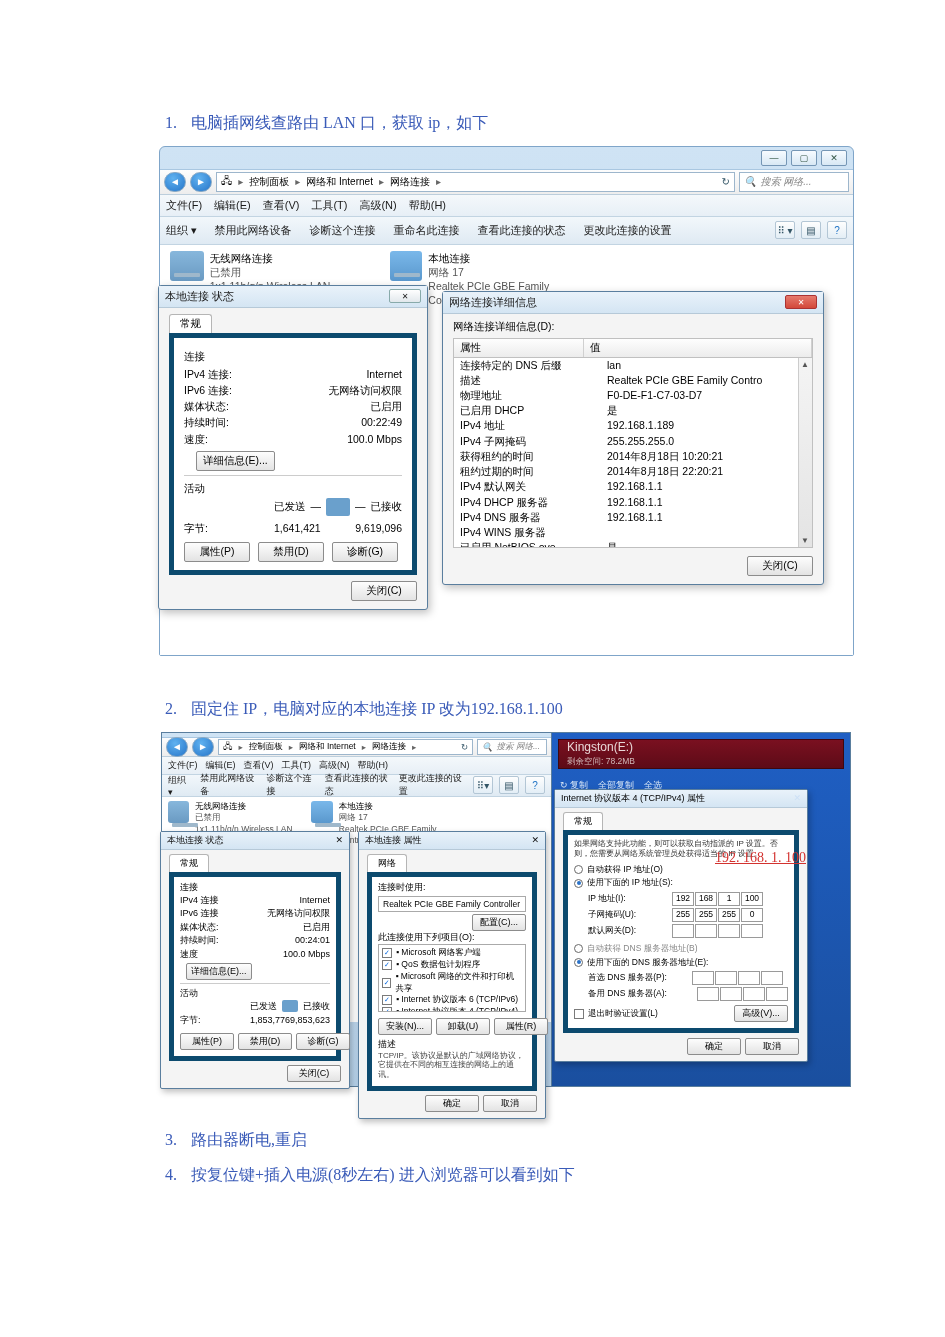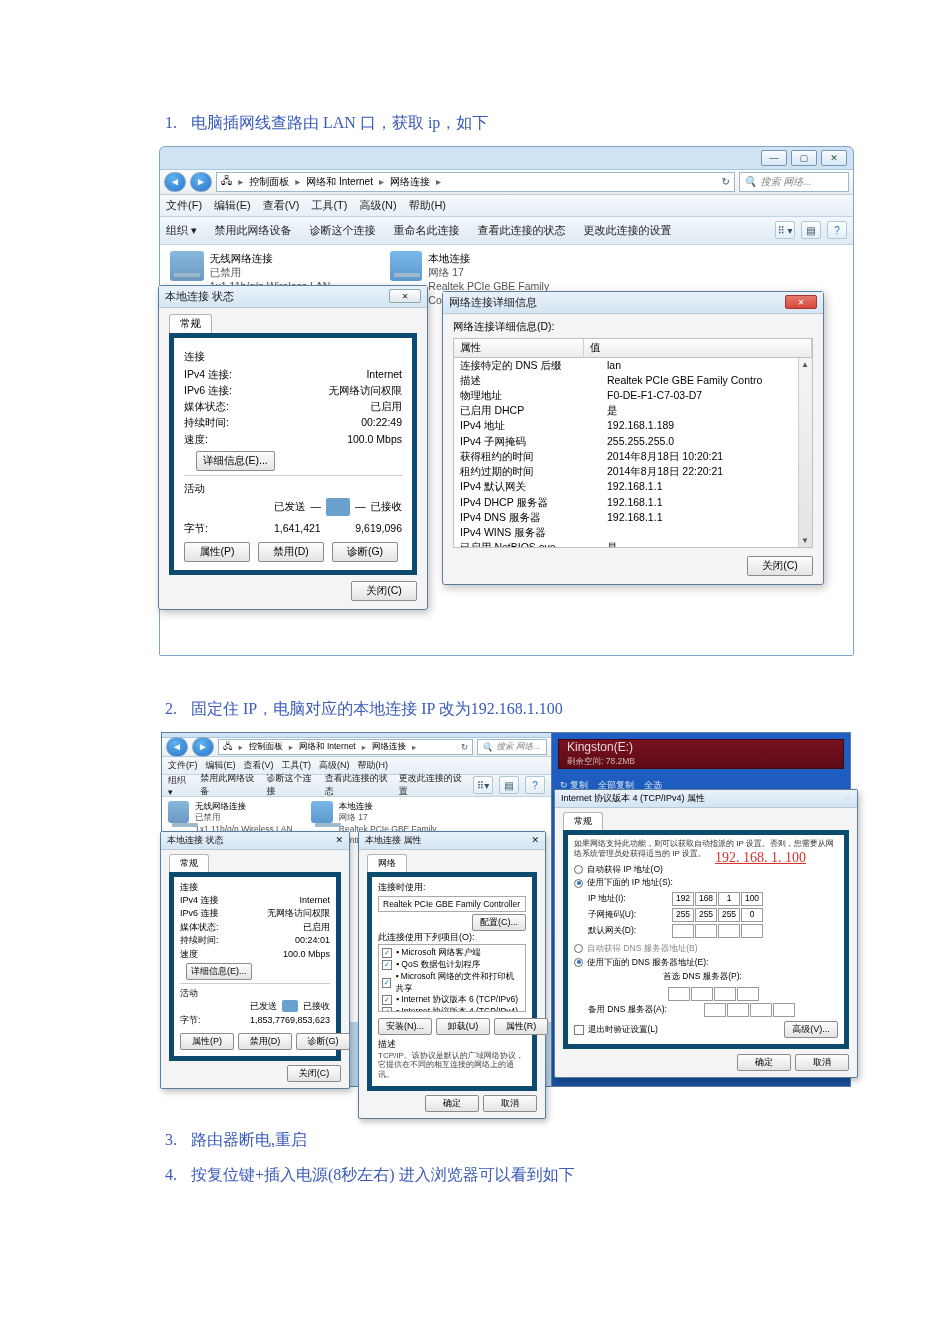--- a/index.html
+++ b/index.html
@@ -494,21 +494,21 @@
     <div class="kingston">
       <div style="font-size:12px;color:#e9d7d7;">Kingston(E:)</div>
       <div style="font-size:8.5px;color:#d0b8b8;">剩余空间: 78.2MB</div>
     </div>
     <div class="toolbar2">
       <span>↻ 复制</span>
       <span>全部复制</span>
       <span>全选</span>
     </div>
 
-    <div class="dlg2" style="left:2px; top:56px; width:304px; background:#f4f4f4;">
+    <div class="dlg2" style="left:2px; top:56px; width:254px; background:#f4f4f4;">
       <div class="dlg-title" style="background:linear-gradient(#e9f2fa,#d4e5f3);">
             <span style="color:#000;">Internet 协议版本 4 (TCP/IPv4) 属性</span>
             <span class="dlgclose red">✕</span>
           </div>
       <div class="body">
         <span class="tab">常规</span>
         <div class="panel">
           <div style="font-size:8px;color:#333;line-height:1.25;margin-bottom:4px;">如果网络支持此功能，则可以获取自动指派的 IP 设置。否则，您需要从网络系统管理员处获得适当的 IP 设置。</div>
           <div class="radio">
                 <span class="r"></span>
@@ -546,21 +546,21 @@
                 </span>
           </div>
           <div class="radio" style="color:#888;">
                 <span class="r"></span>
                 <span>自动获得 DNS 服务器地址(B)</span>
               </div>
           <div class="radio">
                 <span class="r on"></span>
                 <span>使用下面的 DNS 服务器地址(E):</span>
               </div>
-          <div style="display:flex;align-items:center;gap:4px;margin:2px 0 2px 14px;font-size:8.5px;flex-direction:column;">
+          <div style="display:flex;align-items:center;gap:4px;margin:2px 0 2px 14px;font-size:8.5px;">
             <span style="width:100px;">首选 DNS 服务器(P):</span>
             <span class="ipcell">
                   <span></span>
                   <span></span>
                   <span></span>
                   <span></span>
                 </span>
           </div>
           <div style="display:flex;align-items:center;gap:16px;margin:2px 0 4px 14px;font-size:8.5px;">
             <span style="width:100px;">备用 DNS 服务器(A):</span>

